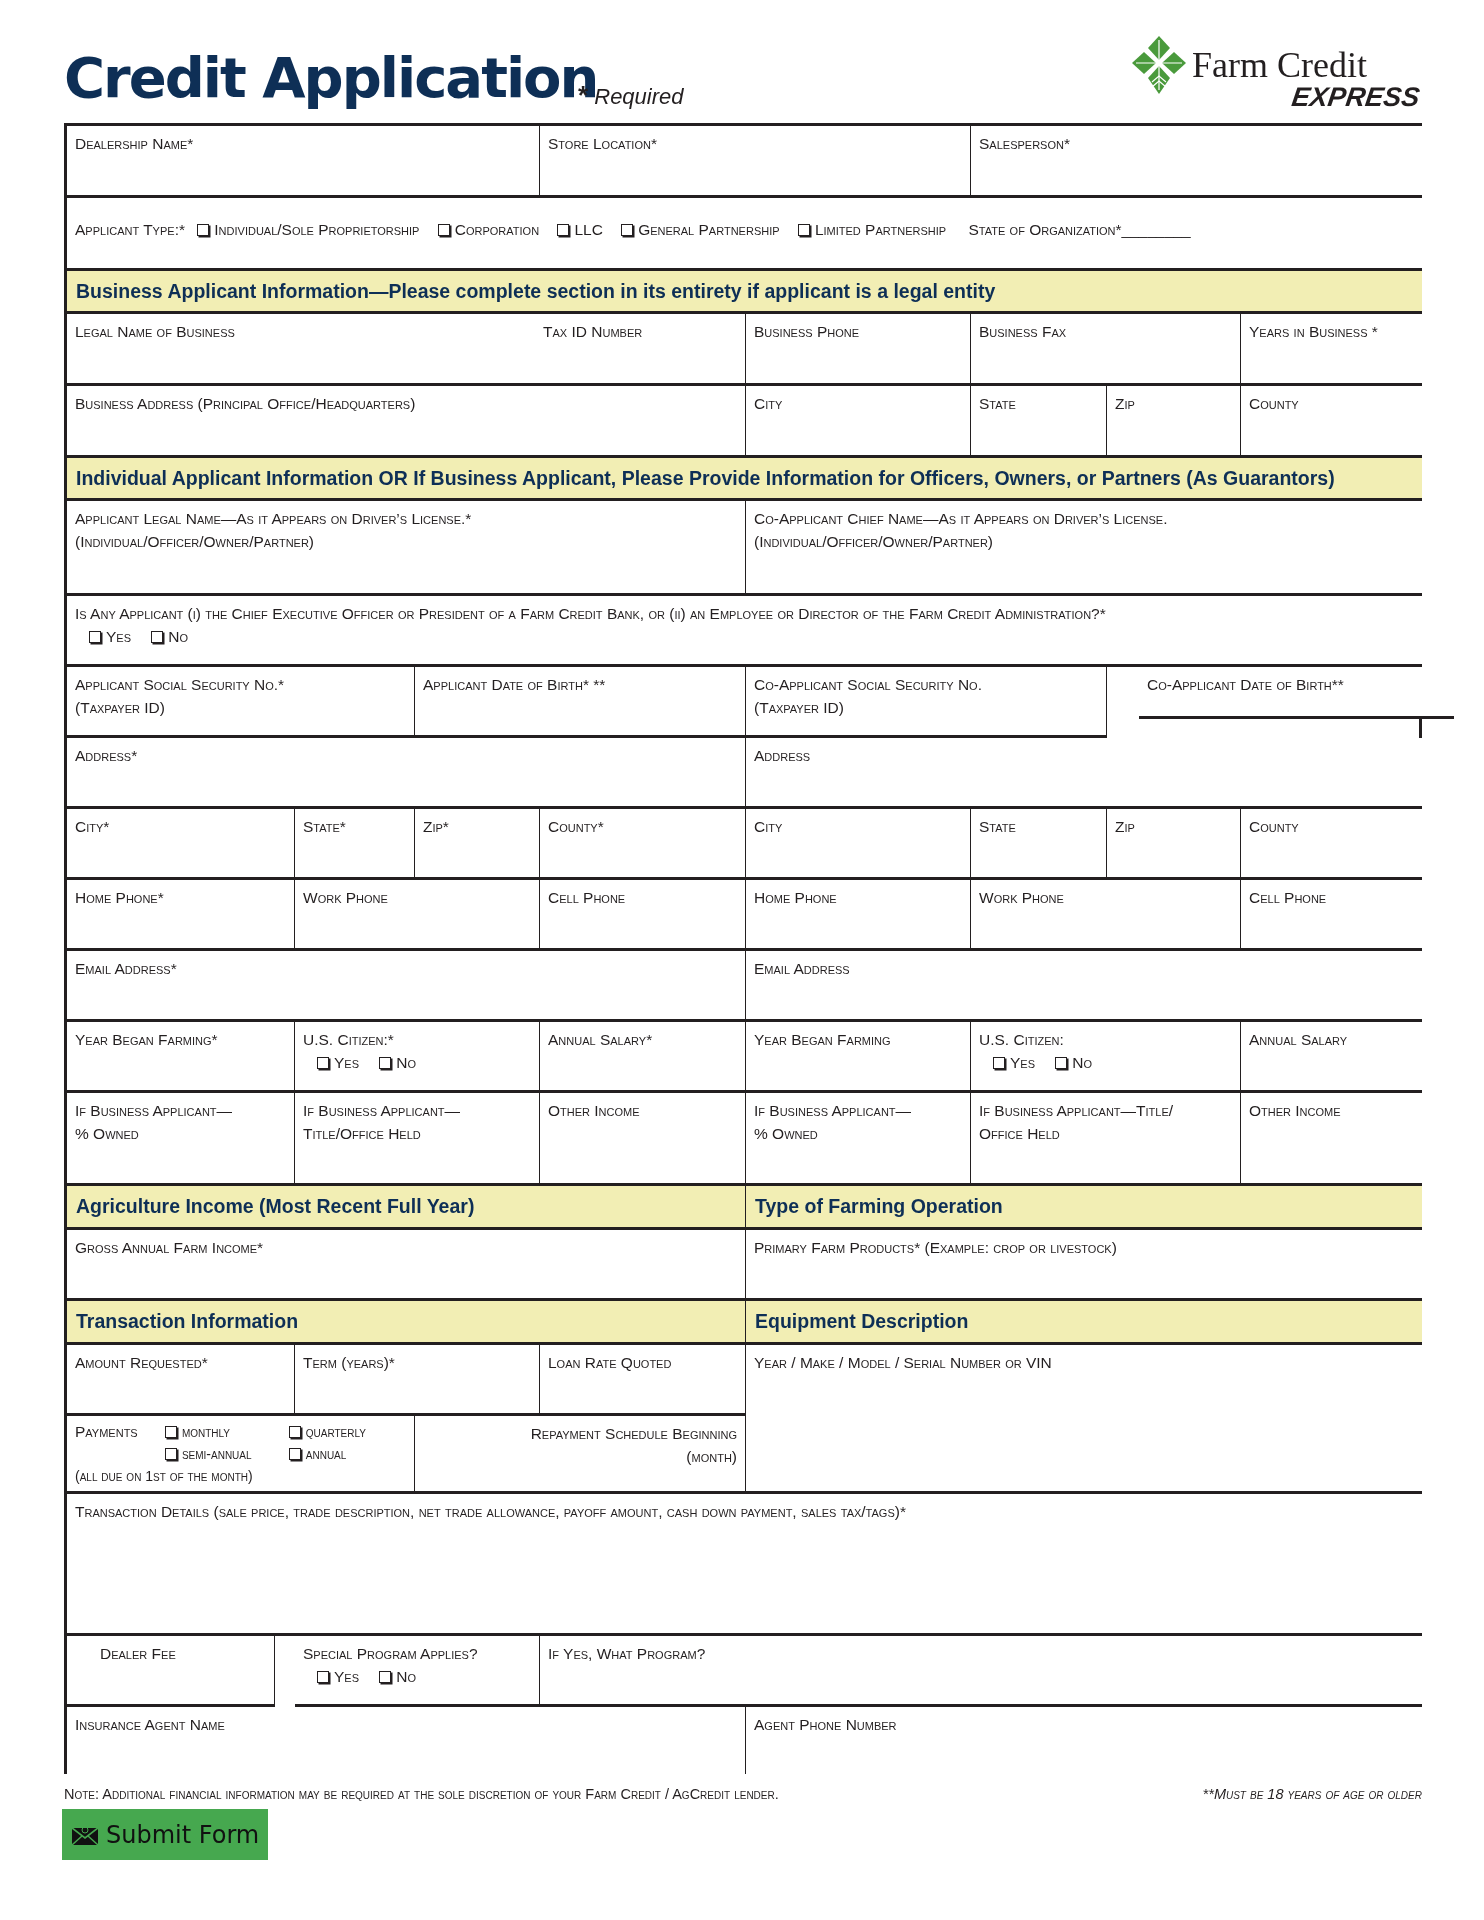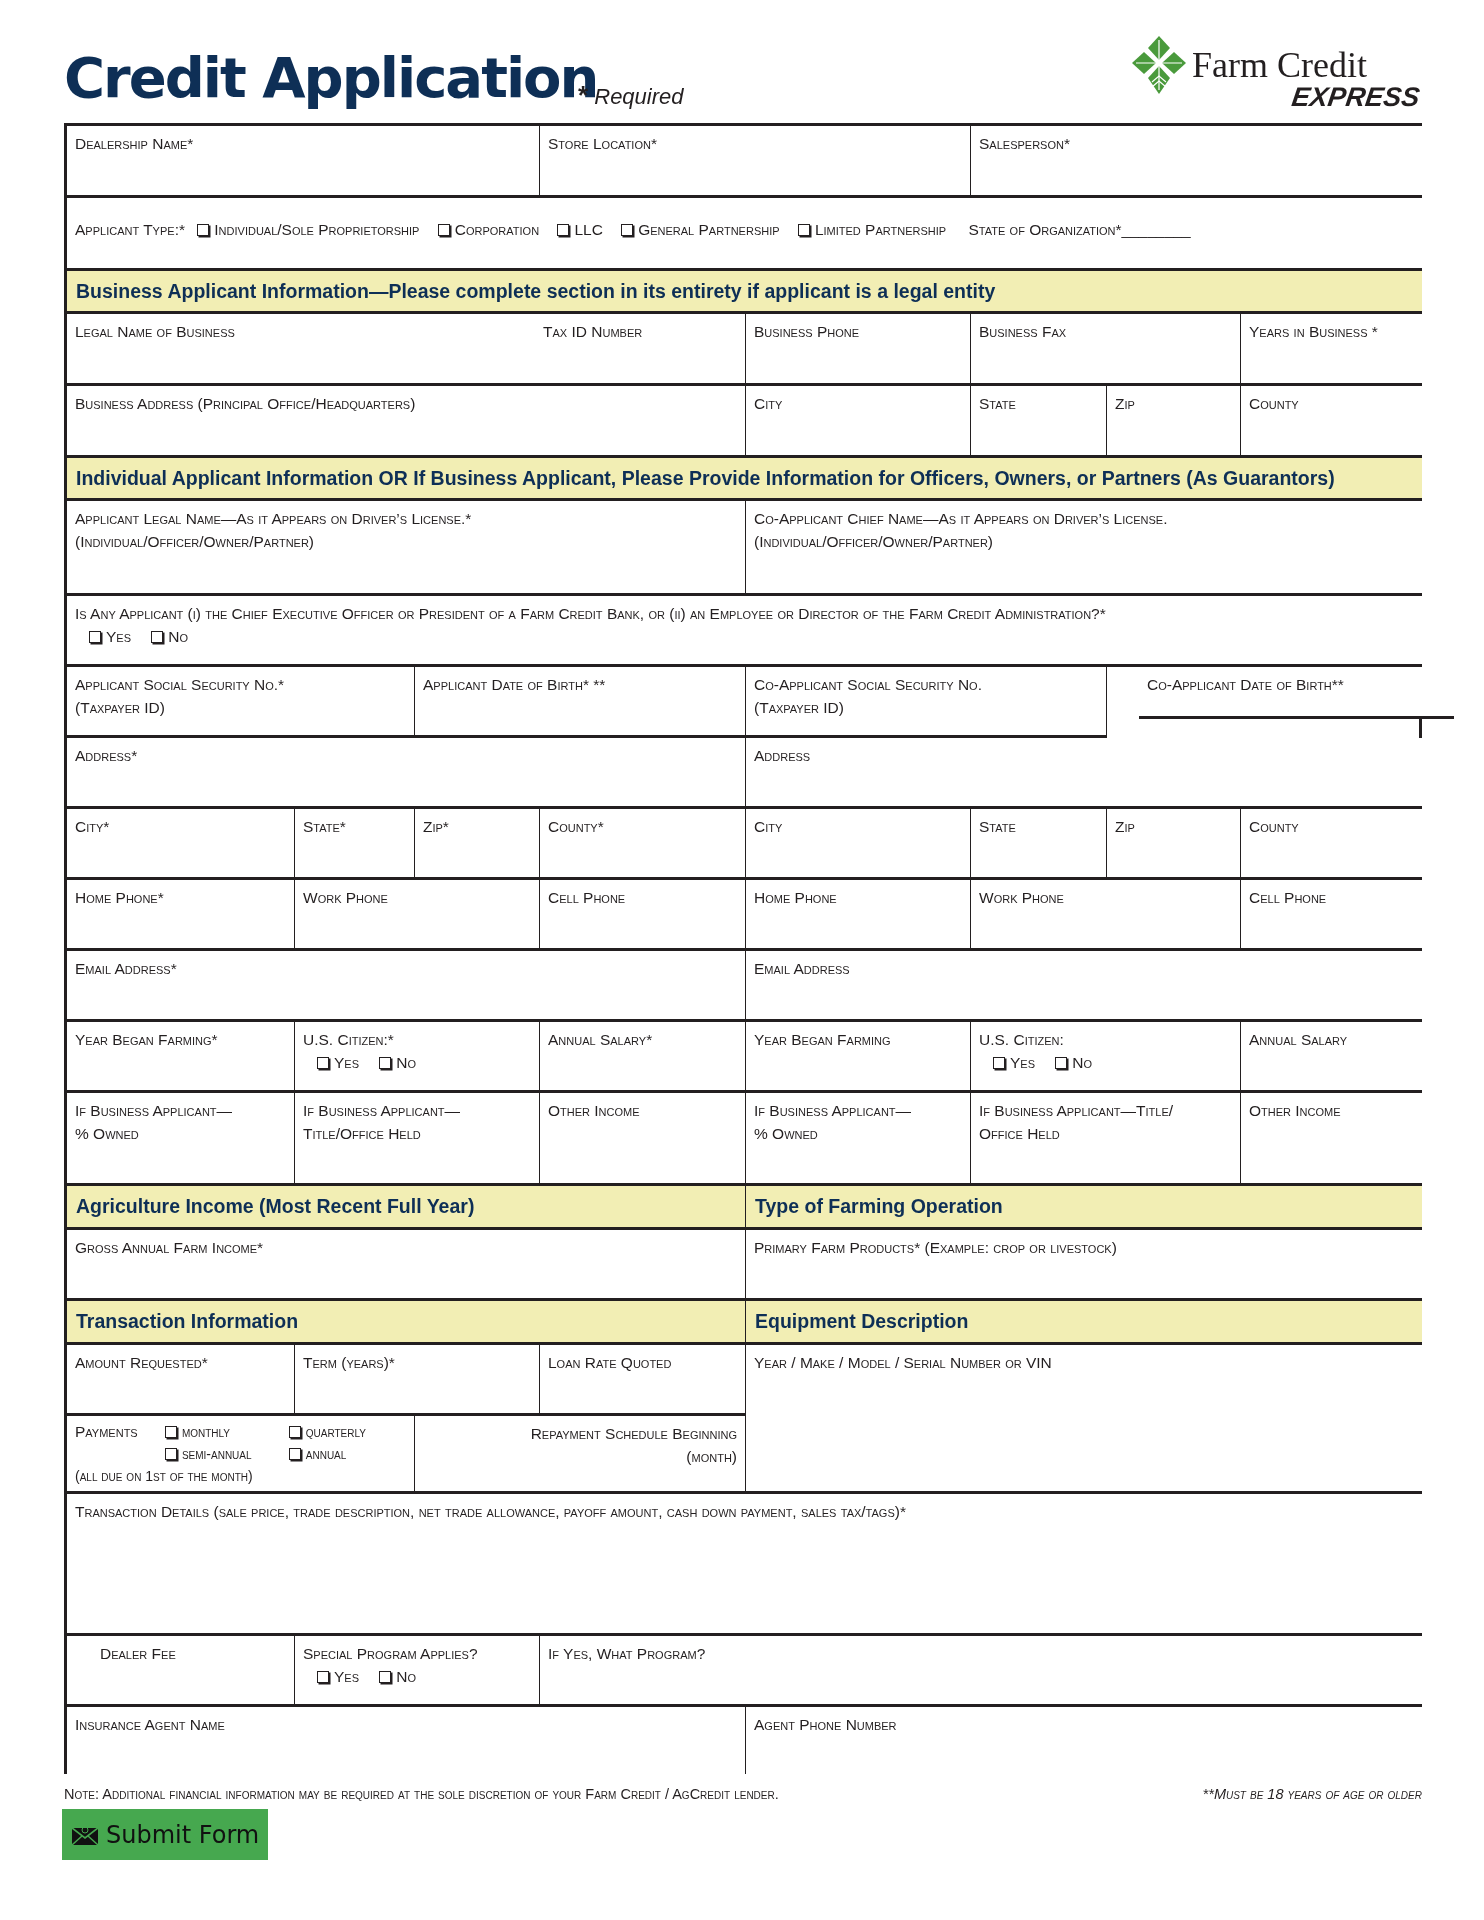--- a/index.html
+++ b/index.html
@@ -295,21 +295,21 @@
   </div>
   <div class="cell" style="left:348px;top:1290px;width:331px;height:78px;text-align:right;">
     <span class="lbl">Repayment Schedule Beginning</span>
     <span class="lbl">(month)</span>
   </div>
 
   <div class="cell last" style="left:0;top:1368px;width:1355px;height:142px;">
     <span class="lbl">Transaction Details (sale price, trade description, net trade allowance, payoff amount, cash down payment, sales tax/tags)*</span>
   </div>
 
-  <div class="cell" style="left:0;top:1510px;width:228px;height:71px;padding-left:33px;">
+  <div class="cell" style="left:0;top:1510px;width:208px;height:71px;padding-left:33px;">
       <span class="lbl">Dealer Fee</span>
     </div>
   <div class="cell" style="left:228px;top:1510px;width:245px;height:71px;">
     <span class="lbl">Special Program Applies?</span>
     <span style="margin-left:14px;" class="opt"><span class="chk"></span><span>Yes</span></span>
     <span class="opt"><span class="chk"></span><span>No</span></span>
   </div>
   <div class="cell last" style="left:473px;top:1510px;width:882px;height:71px;">
       <span class="lbl">If Yes, What Program?</span>
     </div>

